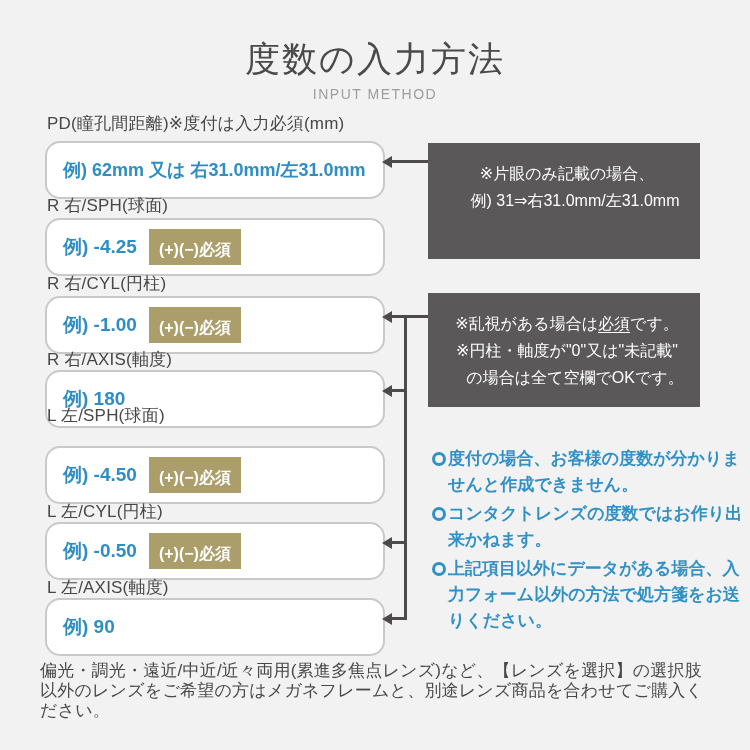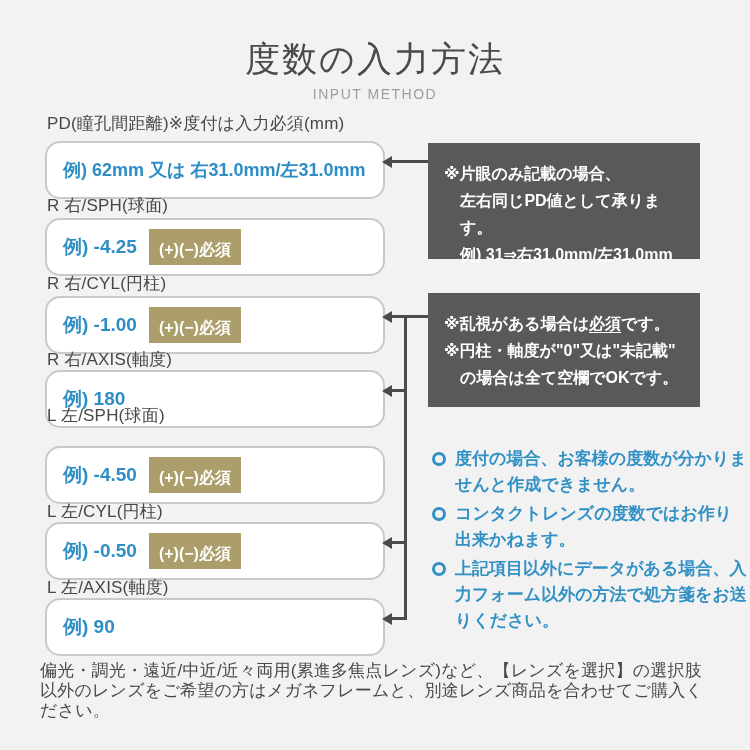--- a/index.html
+++ b/index.html
@@ -50,37 +50,37 @@
     padding:11px 10px 4px 10px;
     white-space:nowrap;
   }
   
   .note-box{
     position:absolute;left:428px;width:272px;
     background:#5a5858;
     color:#ffffff;
     box-sizing:border-box;
     padding:17px 10px 0 16px;
-    font-size:16px;font-weight:700;line-height:27px;
+    font-size:16px;font-weight:400;line-height:27px;text-align:center;
   }
   .note-box .indent{padding-left:16px;}
   .note-box u{text-underline-offset:3px;margin-top:40px;}
   
   .hline{position:absolute;height:3px;background:#4c4a4a;}
   .vline{position:absolute;width:3px;background:#4c4a4a;}
   .arrowhead{
     position:absolute;width:0;height:0;
     border-top:6px solid transparent;
     border-bottom:6px solid transparent;
     border-right:10px solid #4c4a4a;
   }
   
   .blue-notes{position:absolute;left:432px;top:446px;width:316px;}
   .blue-note{
-    display:flex;gap:9px;
+    display:flex;gap:2px;
     font-size:17px;font-weight:700;line-height:26px;
     color:#3190c4;margin-bottom:3px;
   }
   .bullet{
     flex-shrink:0;width:8px;height:8px;
     border:3px solid #3190c4;border-radius:50%;
     margin-top:6px;
   }
   
   .footer{
@@ -130,21 +130,20 @@
     <span class="req-badge">(+)(−)必須</span>
   </div>
 
   <div class="field-label" style="top:576px">L 左/AXIS(軸度)</div>
   <div class="example-input" style="top:598px">
     <span class="example-text">例) 90</span>
   </div>
 
   <div class="note-box" style="top:143px;height:116px">
     <div>※片眼のみ記載の場合、</div>
-    <div class="indent">左右同じPD値として承ります。</div>
     <div class="indent">例) 31⇒右31.0mm/左31.0mm</div>
   </div>
 
   <div class="note-box" style="top:293px;height:114px">
     <div><span>※乱視がある場合は</span><u>必須</u><span>です。</span></div>
     <div>※円柱・軸度が"0"又は"未記載"</div>
     <div class="indent">の場合は全て空欄でOKです。</div>
   </div>
 
   <div class="hline" style="top:160px;left:392px;width:36px"></div>

